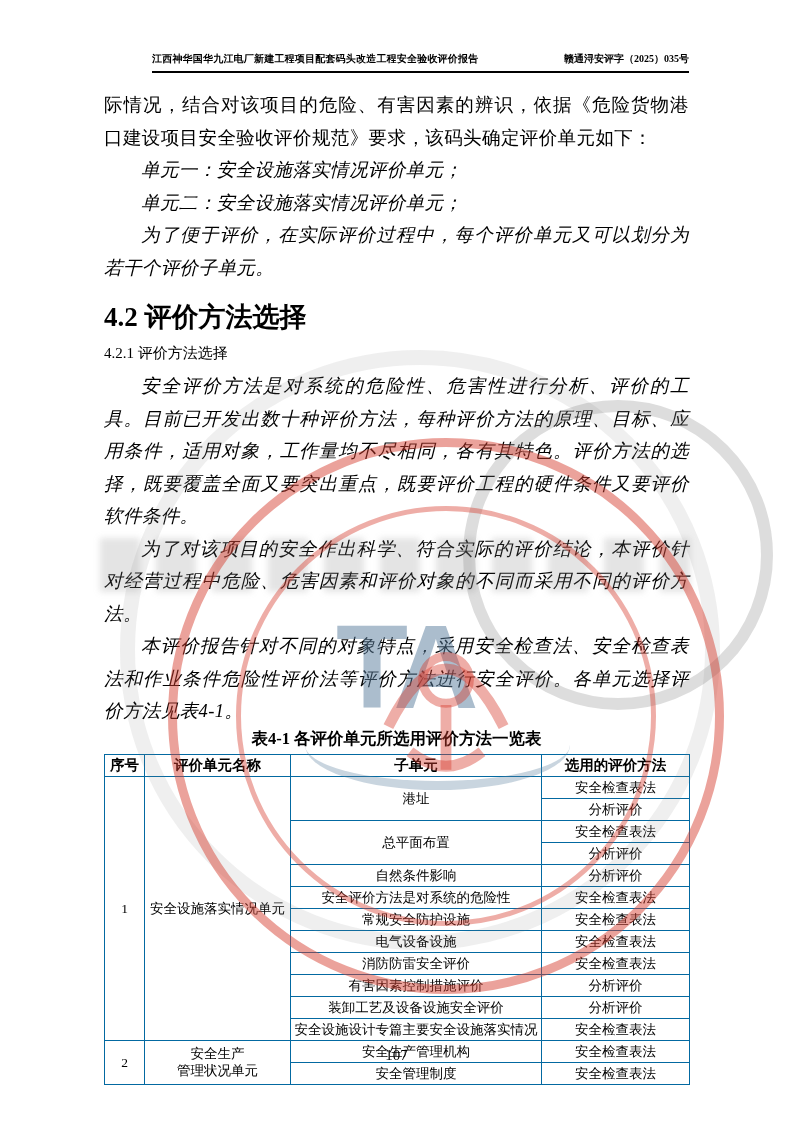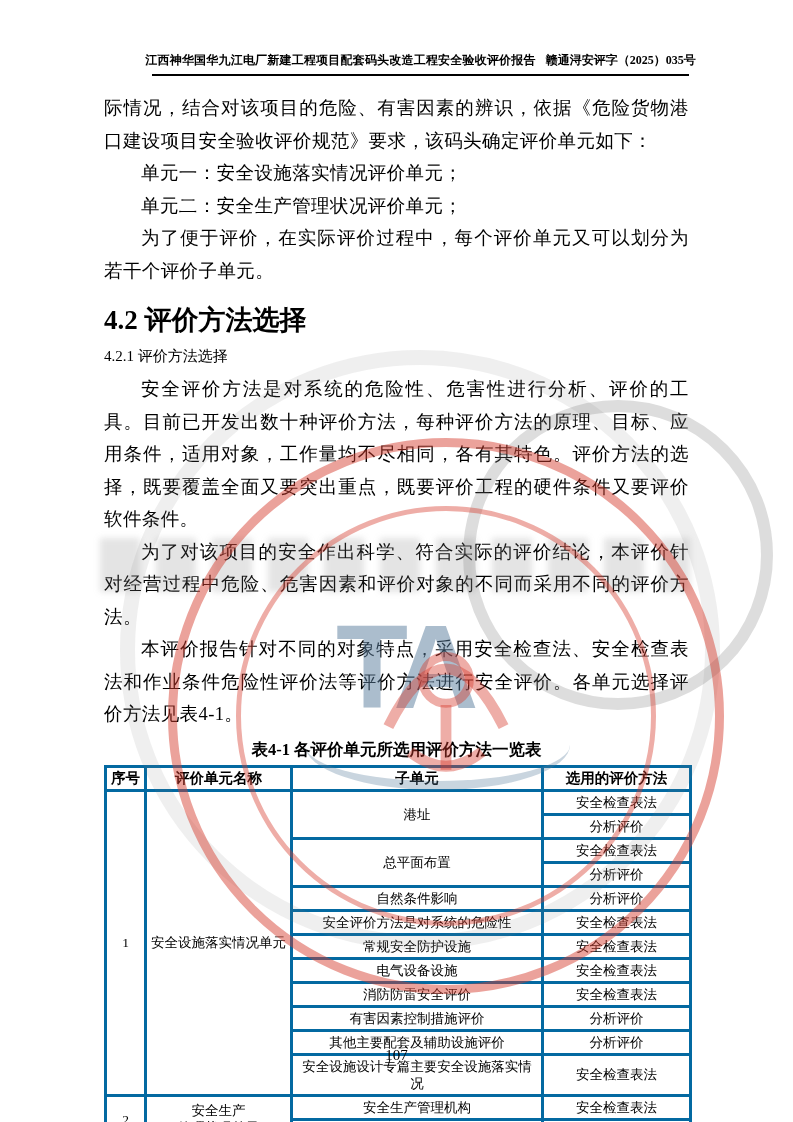--- a/index.html
+++ b/index.html
@@ -10,40 +10,40 @@
     margin: 0 auto;
     background: #ffffff;
     font-family: "Liberation Serif", serif;
     color: #000;
     overflow: hidden;
   }
   .content { position: absolute; left: 104px; top: 52px; width: 585px; }
 
   
   .doc-header {
-    display: flex; justify-content: center; align-items: flex-end;
+    display: flex; justify-content: space-between; align-items: flex-end;
     border-bottom: 2px solid #000;
     padding-bottom: 5px;
-    font-size: 12px; font-weight: bold; white-space: nowrap; margin-left: 48px;
+    font-size: 10px; font-weight: bold; white-space: nowrap; margin-left: 48px;
   }
   .doc-header .hl { letter-spacing: 0.2px; }
   .doc-header .hr { margin-left: 10px; }
 
   
   .body-text { margin-top: 16px; }
   .para { font-size: 18.5px; line-height: 32.5px; text-align: justify; letter-spacing: 0.4px; }
-  .indent { text-indent: 2em; }
+  .indent { text-indent: 2em; font-style: italic; }
   .h1 { font-size: 27px; font-weight: bold; margin: 15px 0 9px 0; }
   .h2 { font-size: 15px; font-weight: normal; margin: 0 0 7px 0; }
 
   
-  .tbl-caption { text-align: center; font-weight: bold; font-size: 16.5px; margin: 8px 0 4px 0; }
+  .tbl-caption { text-align: center; font-weight: bold; font-size: 16.5px; margin: 0 0 4px 0; }
   table { border-collapse: collapse; width: 585px; table-layout: fixed; font-size: 13.5px; }
   th, td {
-    border: 3px solid #0369a1; text-align: center; vertical-align: middle;
+    border: 1px solid #0369a1; text-align: center; vertical-align: middle;
     padding: 2px 3px; height: 22px; white-space: pre-line; line-height: 17px;
   }
   th { font-weight: bold; font-size: 14.5px; }
 
   
   .page-num { position: absolute; left: 0; right: 0; bottom: 58px; text-align: center; font-size: 15px; }
 
   
   .wm { position: absolute; pointer-events: none; border-radius: 50%; }
   .seal-outer { left: 168px; top: 438px; width: 556px; height: 556px; border: 9px solid rgba(214,60,45,0.48); z-index: 6; }
@@ -90,21 +90,21 @@
   <div class="content">
 
     <div class="doc-header">
       <span class="hl">江西神华国华九江电厂新建工程项目配套码头改造工程安全验收评价报告</span>
       <span class="hr">赣通浔安评字（2025）035号</span>
     </div>
 
     <div class="body-text">
       <p class="para">际情况，结合对该项目的危险、有害因素的辨识，依据《危险货物港口建设项目安全验收评价规范》要求，该码头确定评价单元如下：</p>
       <p class="para indent">单元一：安全设施落实情况评价单元；</p>
-      <p class="para indent">单元二：安全生产管理状况评价单元；</p>
+      <p class="para indent">单元二：安全设施落实情况评价单元；</p>
       <p class="para indent">为了便于评价，在实际评价过程中，每个评价单元又可以划分为若干个评价子单元。</p>
 
       <div class="h1">4.2 评价方法选择</div>
       <div class="h2">4.2.1 评价方法选择</div>
 
       <p class="para indent">安全评价方法是对系统的危险性、危害性进行分析、评价的工具。目前已开发出数十种评价方法，每种评价方法的原理、目标、应用条件，适用对象，工作量均不尽相同，各有其特色。评价方法的选择，既要覆盖全面又要突出重点，既要评价工程的硬件条件又要评价软件条件。</p>
       <p class="para indent">为了对该项目的安全作出科学、符合实际的评价结论，本评价针对经营过程中危险、危害因素和评价对象的不同而采用不同的评价方法。</p>
       <p class="para indent">本评价报告针对不同的对象特点，采用安全检查法、安全检查表法和作业条件危险性评价法等评价方法进行安全评价。各单元选择评价方法见表4-1。</p>
 
       <div class="tbl-caption">表4-1 各评价单元所选用评价方法一览表</div>
@@ -159,21 +159,21 @@
             </tr>
             <tr>
               <td>消防防雷安全评价</td>
               <td>安全检查表法</td>
             </tr>
             <tr>
               <td>有害因素控制措施评价</td>
               <td>分析评价</td>
             </tr>
             <tr>
-              <td>其他主要配套及辅助设施评价</td>
+              <td>装卸工艺及设备设施安全评价</td>
               <td>分析评价</td>
             </tr>
             <tr>
               <td>安全设施设计专篇主要安全设施落实情况</td>
               <td>安全检查表法</td>
             </tr>
             <tr>
               <td rowspan="2">2</td>
               <td rowspan="2">安全生产
 管理状况单元</td>

